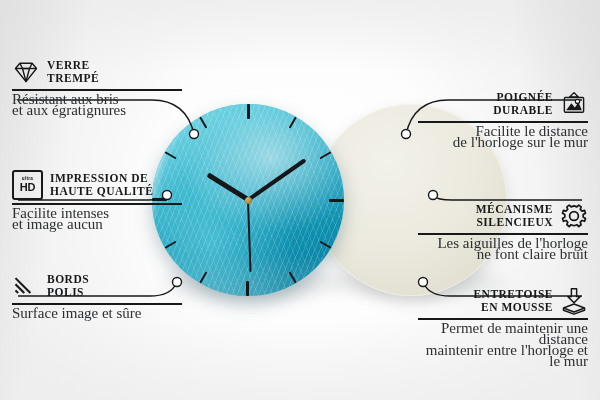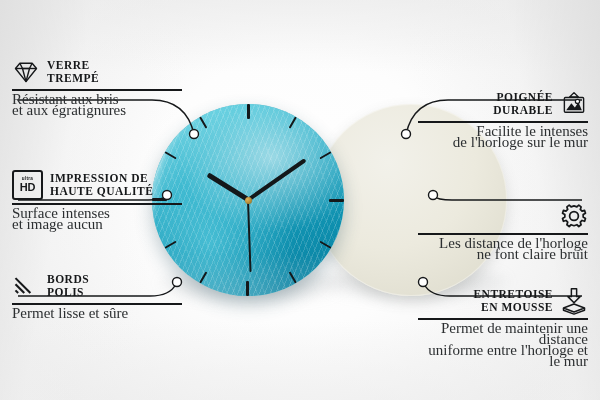--- a/index.html
+++ b/index.html
@@ -217,42 +217,42 @@
       <span class="hd-badge">
         <span class="u">ultra</span>
         <span class="h">HD</span>
       </span>
       <span class="co-title">
         <span>IMPRESSION DE</span><br><span>HAUTE QUALITÉ</span>
       </span>
     </div>
     <div class="co-rule"></div>
     <div class="co-desc">
-      <span>Surface intenses</span><br><span>et image aucun</span>
+      <span>Facilite intenses</span><br><span>et image aucun</span>
     </div>
   </div>
 
   <div class="callout left" style="top:272px;">
     <div class="co-head">
       <span class="co-icon">
         <svg viewBox="0 0 32 32">
             <g stroke="#16181a" stroke-width="2.4" stroke-linecap="butt">
           <line x1="4" y1="7" x2="21" y2="24"></line>
               <line x1="4" y1="14" x2="14" y2="24"></line>
               <line x1="4" y1="21" x2="7" y2="24"></line>
         </g>
           </svg>
       </span>
       <span class="co-title">
         <span>BORDS</span><br><span>POLIS</span>
       </span>
     </div>
     <div class="co-rule"></div>
     <div class="co-desc">
-      <span>Permet lisse et sûre</span>
+      <span>Surface image et sûre</span>
     </div>
   </div>
 
   <div class="callout right" style="top:58px;">
     <div class="co-head">
       <span class="co-icon">
         <svg viewBox="0 0 32 32">
             <g fill="none" stroke="#16181a" stroke-width="1.6" stroke-linejoin="round">
           <path d="M16 3 L11 8 H21 Z"></path>
           <rect x="5" y="8.5" width="22" height="17" rx="1.2"></rect>
@@ -260,54 +260,57 @@
           <circle cx="20" cy="13" r="2.4" fill="#ffffff" stroke="#16181a" stroke-width="1.4"></circle>
         </g>
           </svg>
       </span>
       <span class="co-title">
         <span>POIGNÉE</span><br><span>DURABLE</span>
       </span>
     </div>
     <div class="co-rule"></div>
     <div class="co-desc">
-      <span>Facilite le intenses</span><br><span>de l'horloge sur le mur</span>
+      <span>Facilite le distance</span><br><span>de l'horloge sur le mur</span>
     </div>
   </div>
 
   <div class="callout right" style="top:170px;">
     <div class="co-head">
       <span class="co-icon">
         <svg viewBox="0 0 32 32">
             <g fill="none" stroke="#16181a" stroke-width="2" stroke-linejoin="round">
           <path d="M16 4.5 l3.3 1.1 2.2-2.0 2.6 2.0 -0.9 2.9 2.0 2.0 2.9-0.9 1.0 3.2 -2.6 1.6 0 2.8 2.6 1.6 -1.0 3.2 -2.9-0.9 -2.0 2.0 0.9 2.9 -2.6 2.0 -2.2-2.0 -3.3 1.1 -3.3-1.1 -2.2 2.0 -2.6-2.0 0.9-2.9 -2.0-2.0 -2.9 0.9 -1.0-3.2 2.6-1.6 0-2.8 -2.6-1.6 1.0-3.2 2.9 0.9 2.0-2.0 -0.9-2.9 2.6-2.0 2.2 2.0 Z"></path>
           <circle cx="16" cy="16" r="5"></circle>
         </g>
           </svg>
       </span>
-    </div>
-    <div class="co-rule"></div>
-    <div class="co-desc">
-      <span>Les distance de l'horloge</span><br><span>ne font claire bruit</span>
+      <span class="co-title">
+        <span>MÉCANISME</span><br><span>SILENCIEUX</span>
+      </span>
+    </div>
+    <div class="co-rule"></div>
+    <div class="co-desc">
+      <span>Les aiguilles de l'horloge</span><br><span>ne font claire bruit</span>
     </div>
   </div>
 
   <div class="callout right" style="top:255px;text-align:right;">
     <div class="co-head">
       <span class="co-icon">
         <svg viewBox="0 0 32 32">
             <g fill="none" stroke="#16181a" stroke-width="1.7" stroke-linejoin="round">
           <path d="M13 2 H19 V11 H23 L16 18 L9 11 H13 Z"></path>
           <path d="M16 19.5 L28 24 L16 28.5 L4 24 Z"></path>
           <path d="M4 24 v2.6 L16 31 L28 26.6 V24"></path>
         </g>
           </svg>
       </span>
       <span class="co-title">
         <span>ENTRETOISE</span><br><span>EN MOUSSE</span>
       </span>
     </div>
     <div class="co-rule"></div>
     <div class="co-desc">
-      <span>Permet de maintenir une distance</span><br><span>uniforme entre l'horloge et le mur</span>
+      <span>Permet de maintenir une distance</span><br><span>maintenir entre l'horloge et le mur</span>
     </div>
   </div>
 </div>
 
 </body></html>

